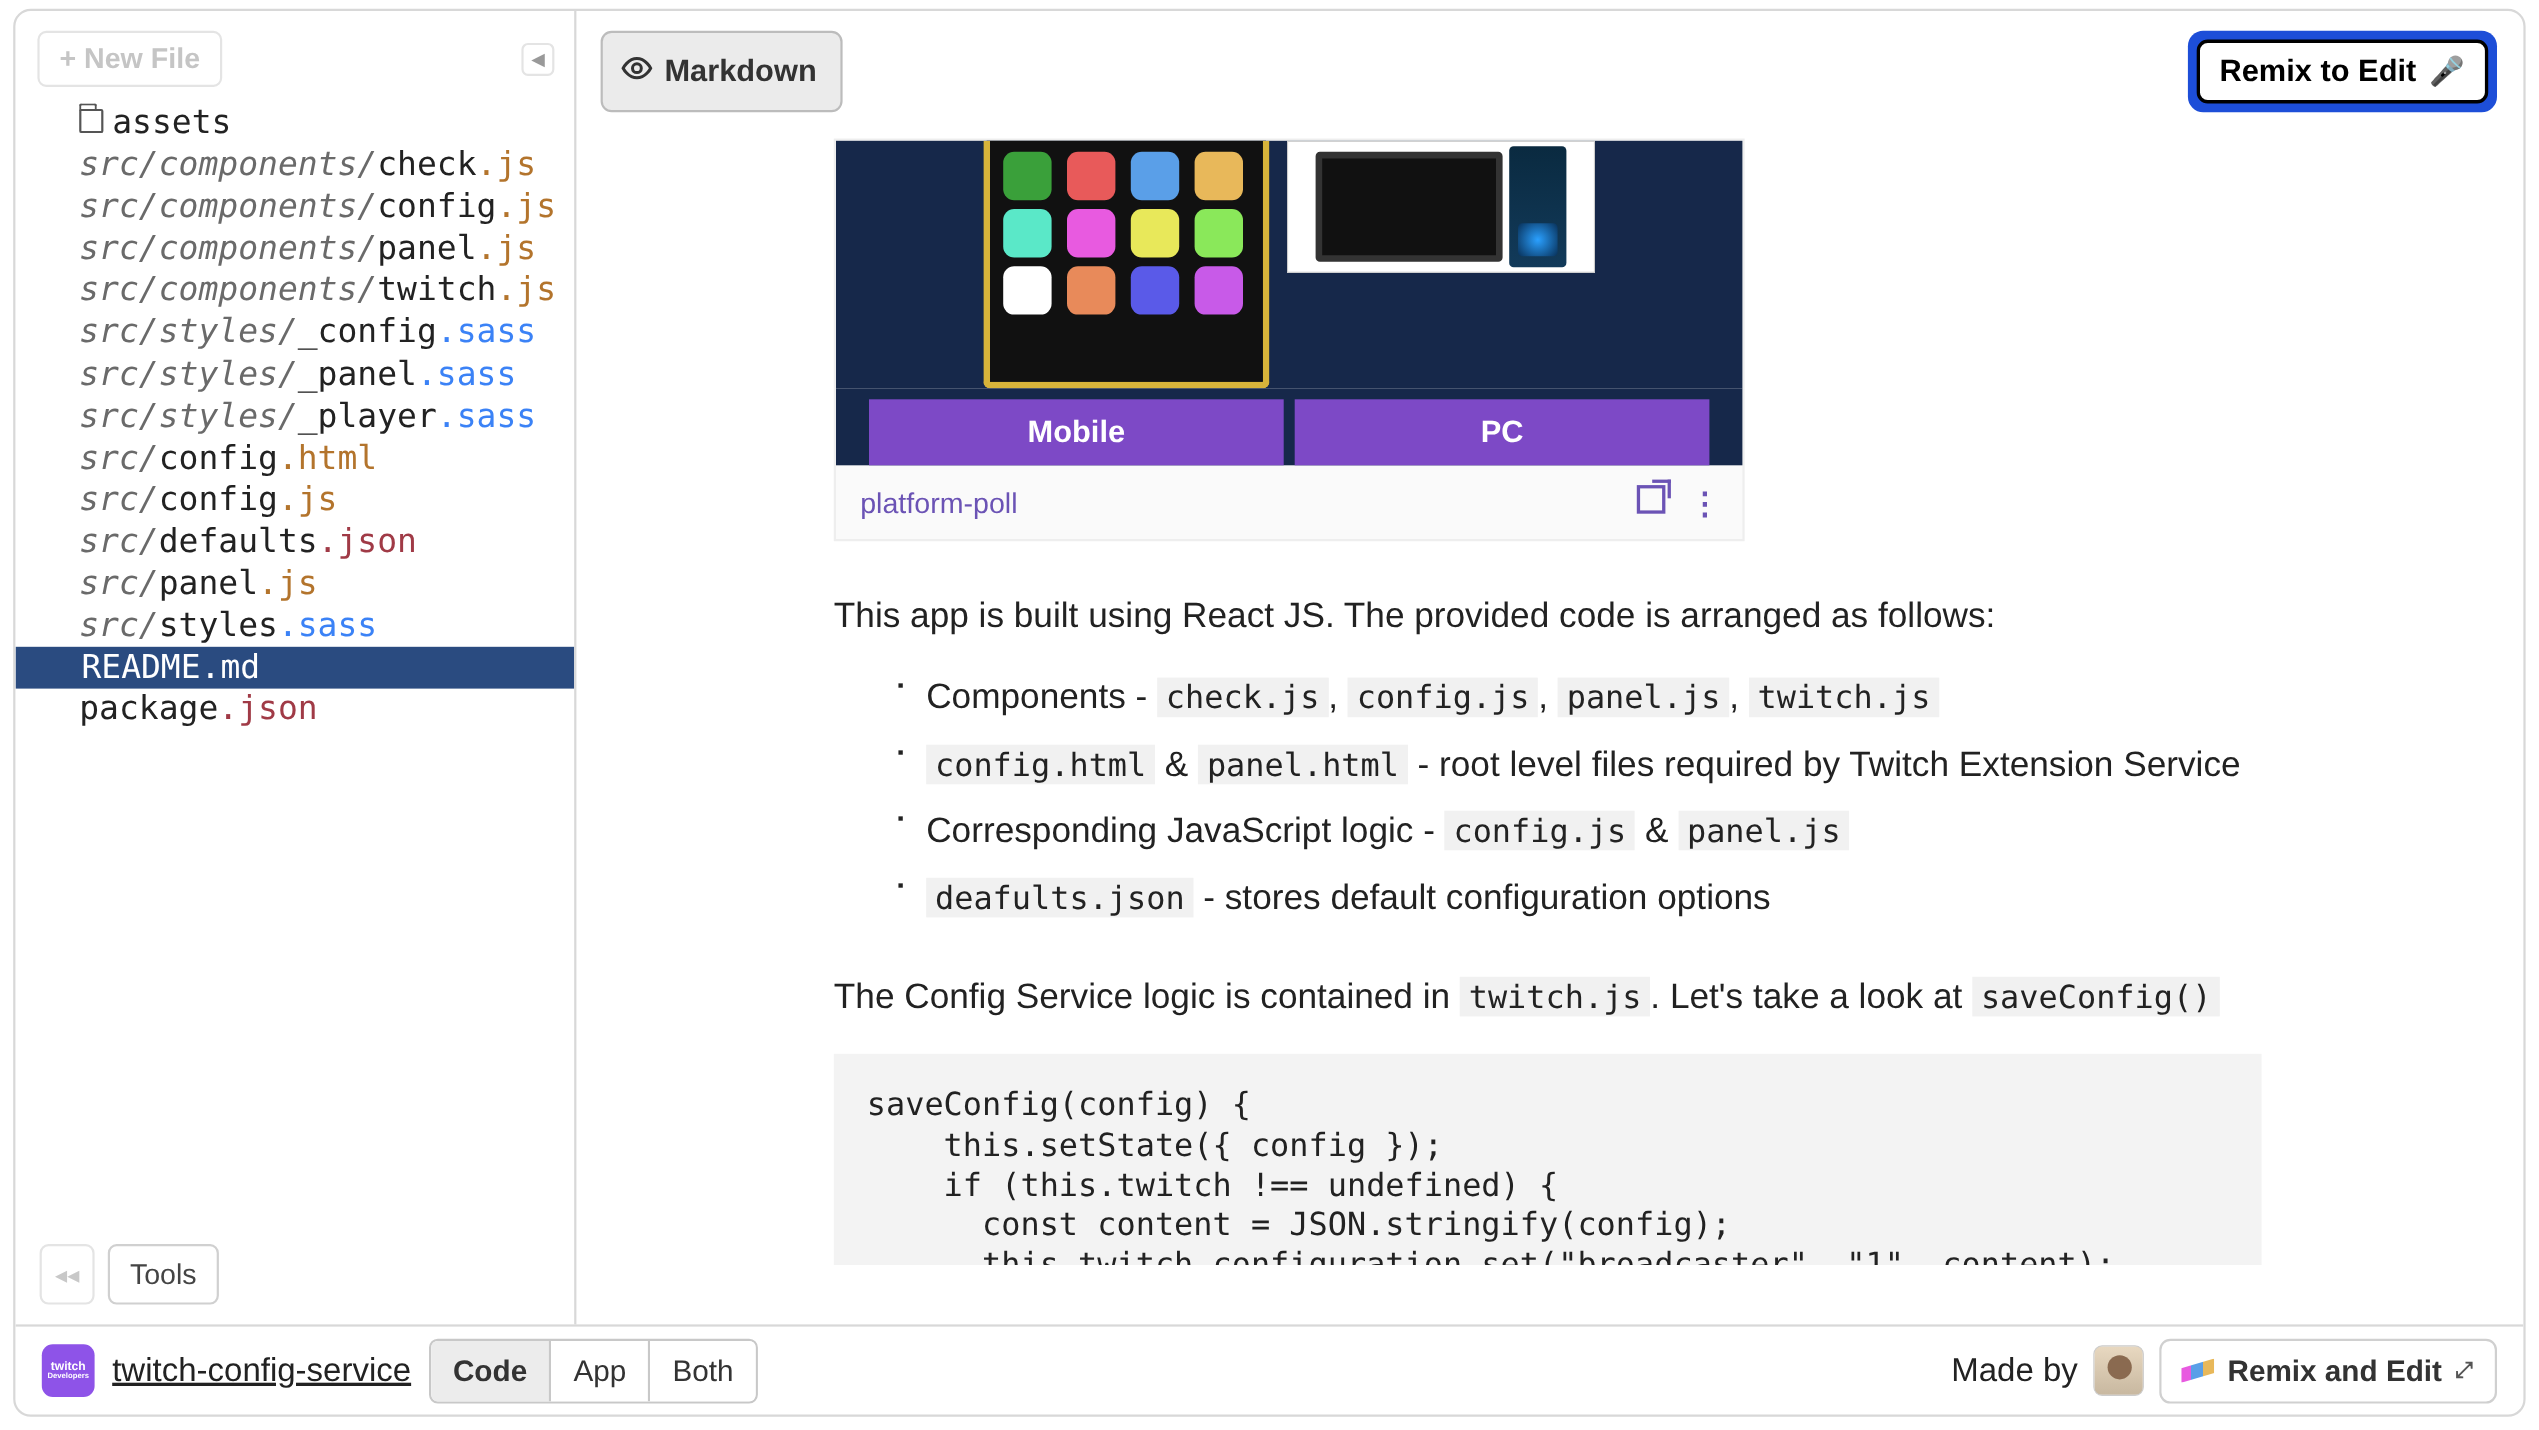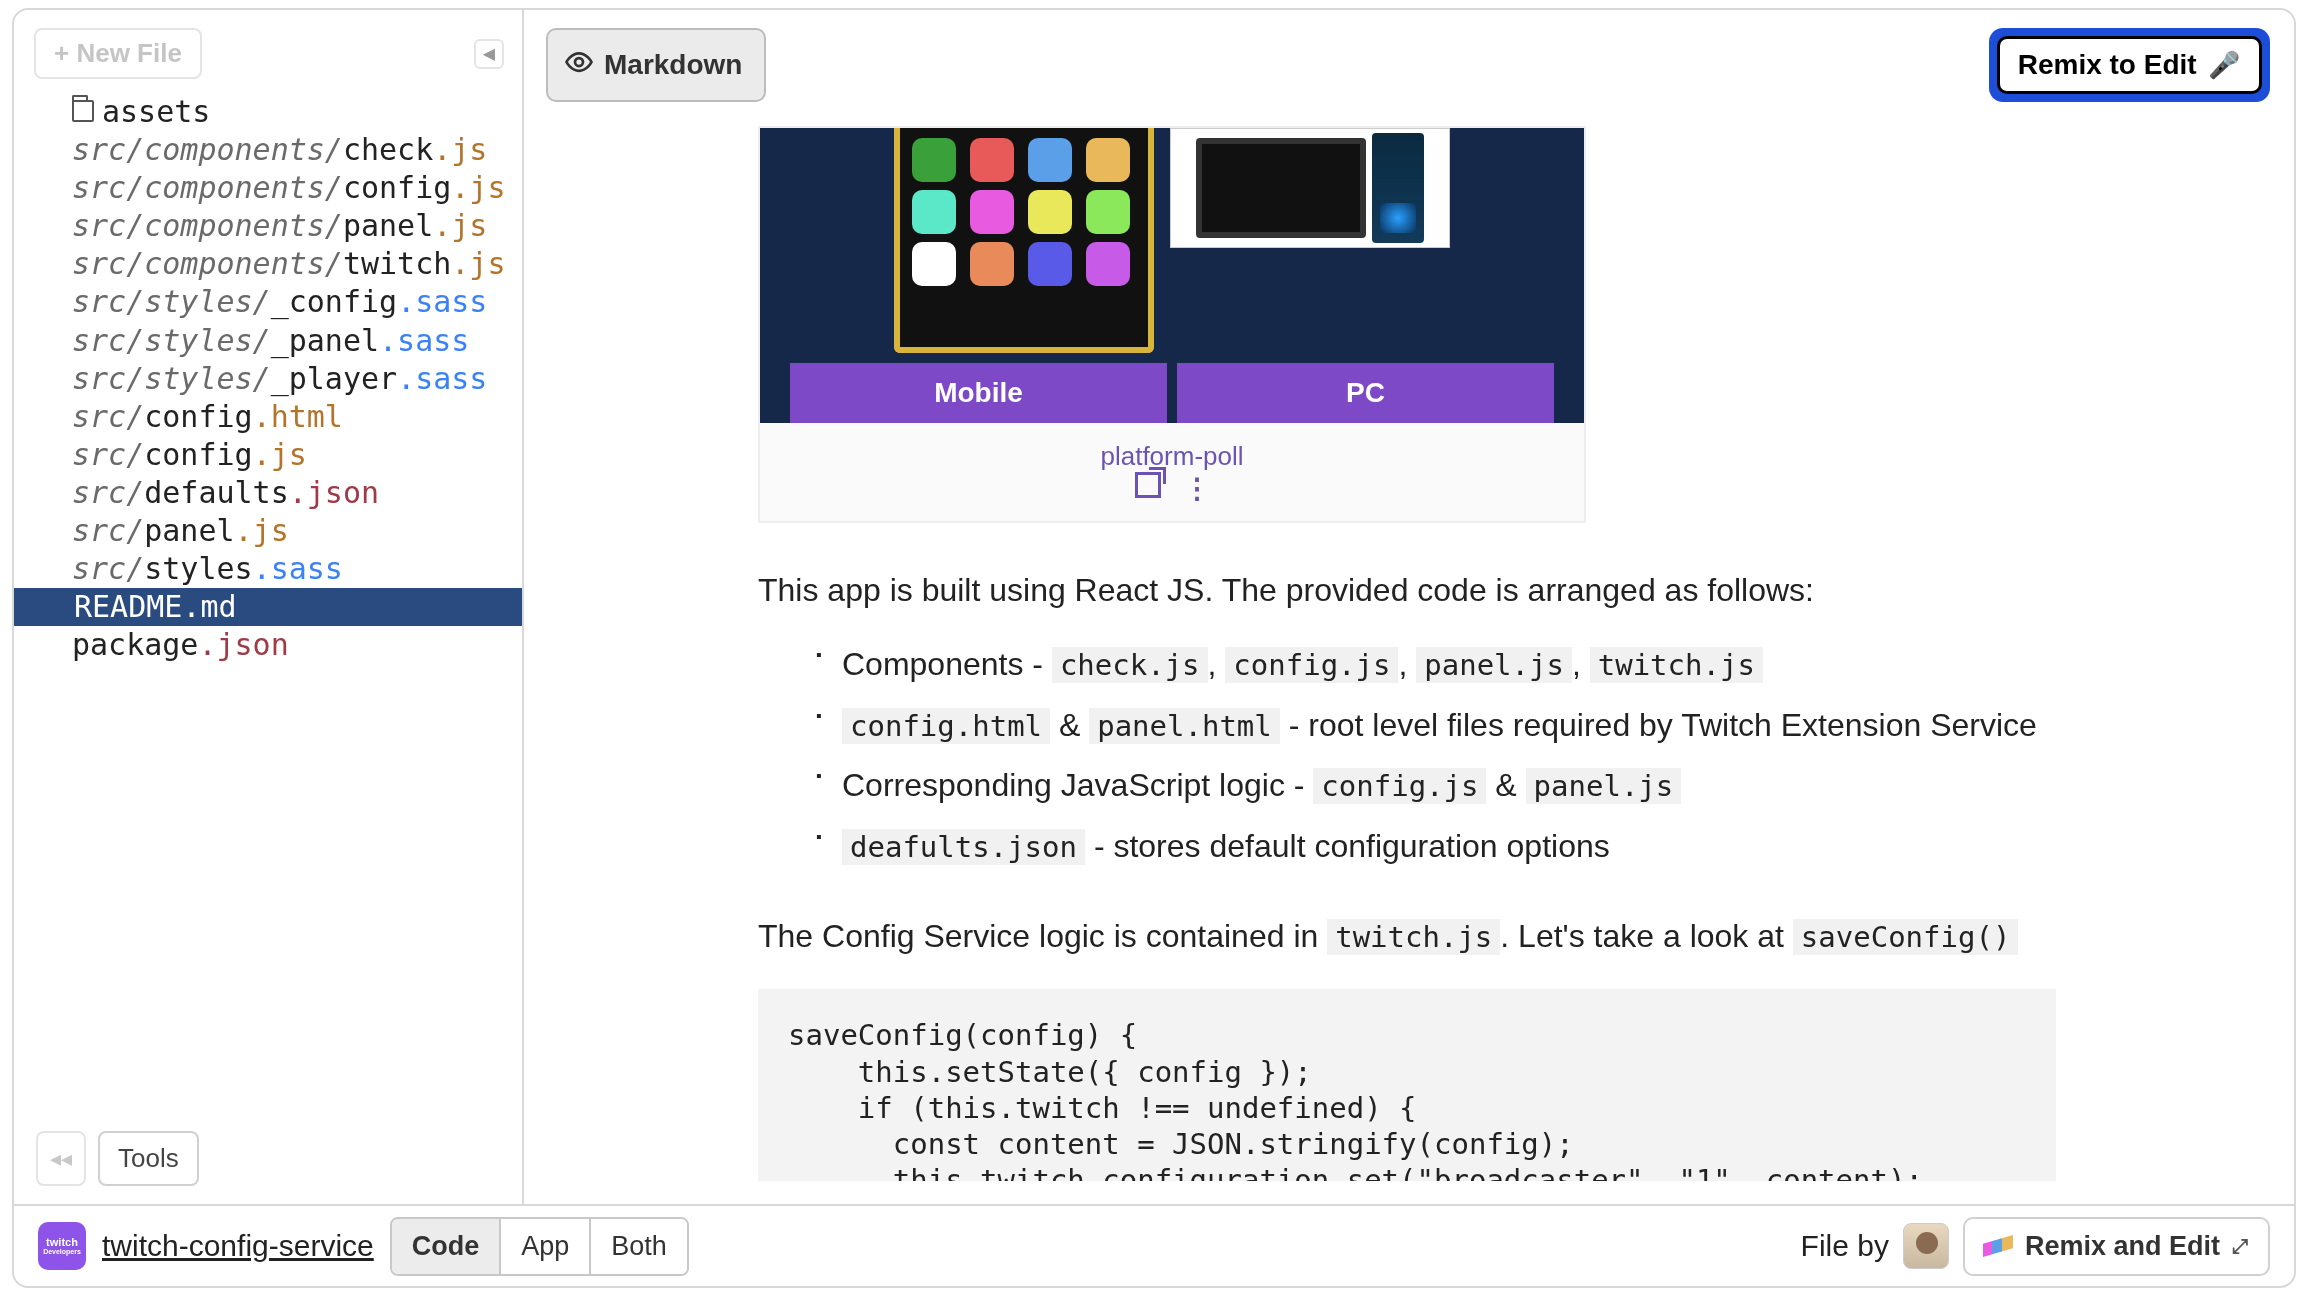--- a/index.html
+++ b/index.html
@@ -175,21 +175,21 @@
 .app-ico { width:44px; height:44px; border-radius:10px; }
 .pc {
   width: 280px; height: 120px; background:#fff; border:1px solid #ccc;
   display:flex; align-items:center; justify-content:center;
 }
 .pc-screen{ width:170px; height:100px; background:#111; border:6px solid #333; border-radius:4px; }
 .pc-tower{ width:52px; height:110px; background:linear-gradient(#0a2a40,#123a5a); margin-left:6px; border-radius:4px; position:relative;}
 .pc-tower::after{content:"";position:absolute;bottom:10px;left:8px;width:36px;height:30px;background:radial-gradient(circle,#2aa0ff,#083058);border-radius:4px;}
 .poll-row{ display:flex; gap:10px; padding:10px 30px 0 30px; background:#16284a;}
 .poll-btn{ flex:1; background:#7d49c6; color:#fff; text-align:center; padding:14px 0; font-size:28px; font-weight:600;}
-.card-footer{ display:flex; justify-content:space-between; align-items:center; padding:18px 22px 8px 22px;flex-direction:column;}
+.card-footer{ display:flex; justify-content:space-between; align-items:center; padding:18px 22px 8px 22px;}
 .card-footer .label{ color:#6b53b5; font-size:26px; }
 .card-footer .icons{ display:flex; gap:22px; color:#6b53b5; font-size:28px; }
 .popout-icon{ width:26px;height:26px;border:3px solid #6b53b5;position:relative;display:inline-block;}
 .popout-icon::after{content:"";position:absolute;top:-8px;right:-8px;width:14px;height:14px;border-top:3px solid #6b53b5;border-right:3px solid #6b53b5;}
 .dots{ letter-spacing:-2px; font-weight:bold; }
 
 .doc-body p { margin: 44px 0 28px 202px; line-height: 1.45; }
 .doc-body ul { margin: 0 0 28px 260px; list-style: none; }
 .doc-body li { position:relative; padding-left: 26px; margin-bottom: 14px; line-height:1.45;}
 .doc-body li::before { content:"▪"; position:absolute; left:0; top:2px; font-size:16px; color:#222;}
@@ -360,21 +360,21 @@
           <div style="font-size:7px">Developers</div>
         </div>
       <a class="proj-link">twitch-config-service</a>
       <div class="seg" id="view-seg">
           <button class="active">Code</button>
           <button>App</button>
           <button>Both</button>
         </div>
     </div>
     <div class="bottom-right">
-      <span class="made-by">File by</span>
+      <span class="made-by">Made by</span>
       <div class="avatar"></div>
       <button class="remix-edit-btn">
         <span class="glitch-logo"></span>
         <span>Remix and Edit</span>
         <span class="expand-icon">⤢</span>
       </button>
     </div>
   </div>
 </div>
 

